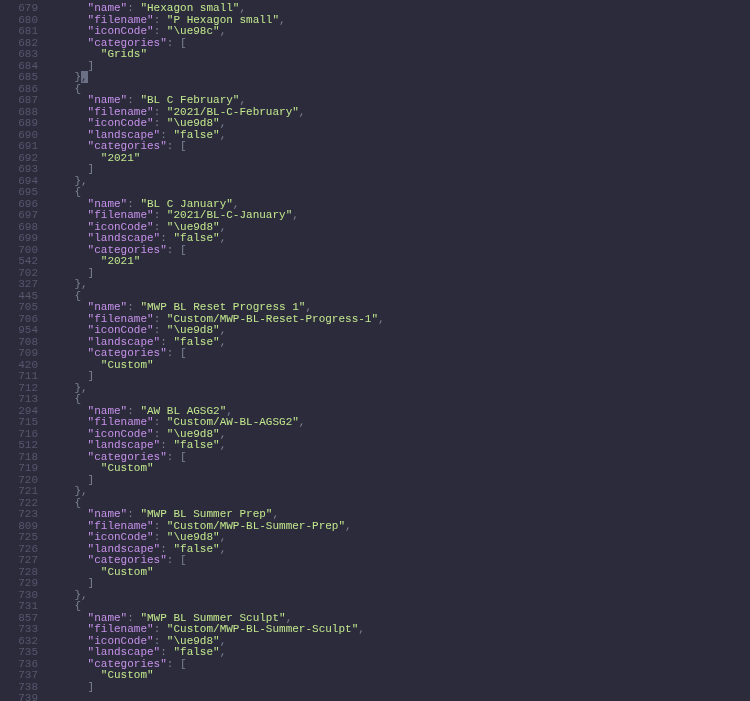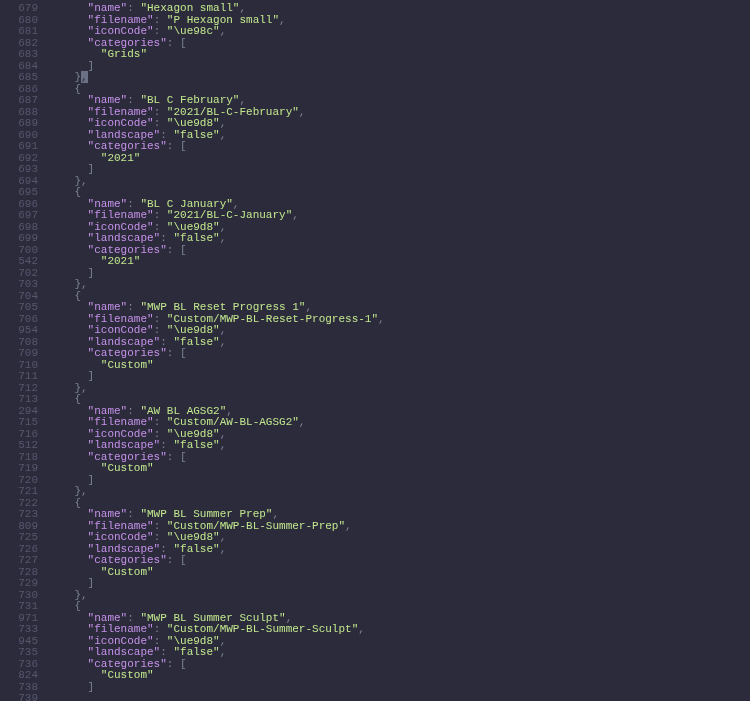--- a/index.html
+++ b/index.html
@@ -35,28 +35,28 @@
       <div>693</div>
       <div>694</div>
       <div>695</div>
       <div>696</div>
       <div>697</div>
       <div>698</div>
       <div>699</div>
       <div>700</div>
       <div>542</div>
       <div>702</div>
-      <div>703</div>
-      <div>704</div>
+      <div>327</div>
+      <div>445</div>
       <div>705</div>
       <div>706</div>
       <div>954</div>
       <div>708</div>
       <div>709</div>
-      <div>710</div>
+      <div>420</div>
       <div>711</div>
       <div>712</div>
       <div>713</div>
       <div>294</div>
       <div>715</div>
       <div>716</div>
       <div>512</div>
       <div>718</div>
       <div>719</div>
       <div>720</div>
@@ -64,26 +64,26 @@
       <div>722</div>
       <div>723</div>
       <div>809</div>
       <div>725</div>
       <div>726</div>
       <div>727</div>
       <div>728</div>
       <div>729</div>
       <div>730</div>
       <div>731</div>
-      <div>971</div>
+      <div>857</div>
       <div>733</div>
-      <div>945</div>
+      <div>632</div>
       <div>735</div>
       <div>736</div>
-      <div>824</div>
+      <div>737</div>
       <div>738</div>
       <div>739</div>
     </div>
   <div class="code" id="code">
       <div class="line">      <span class="k">"name"</span><span class="p">: </span><span class="s">"Hexagon small"</span><span class="p">,</span></div>
       <div class="line">      <span class="k">"filename"</span><span class="p">: </span><span class="s">"P Hexagon small"</span><span class="p">,</span></div>
       <div class="line">      <span class="k">"iconCode"</span><span class="p">: </span><span class="s">"\ue98c"</span><span class="p">,</span></div>
       <div class="line">      <span class="k">"categories"</span><span class="p">: [</span></div>
       <div class="line">        <span class="s">"Grids"</span></div>
       <div class="line">      <span class="p">]</span></div>

